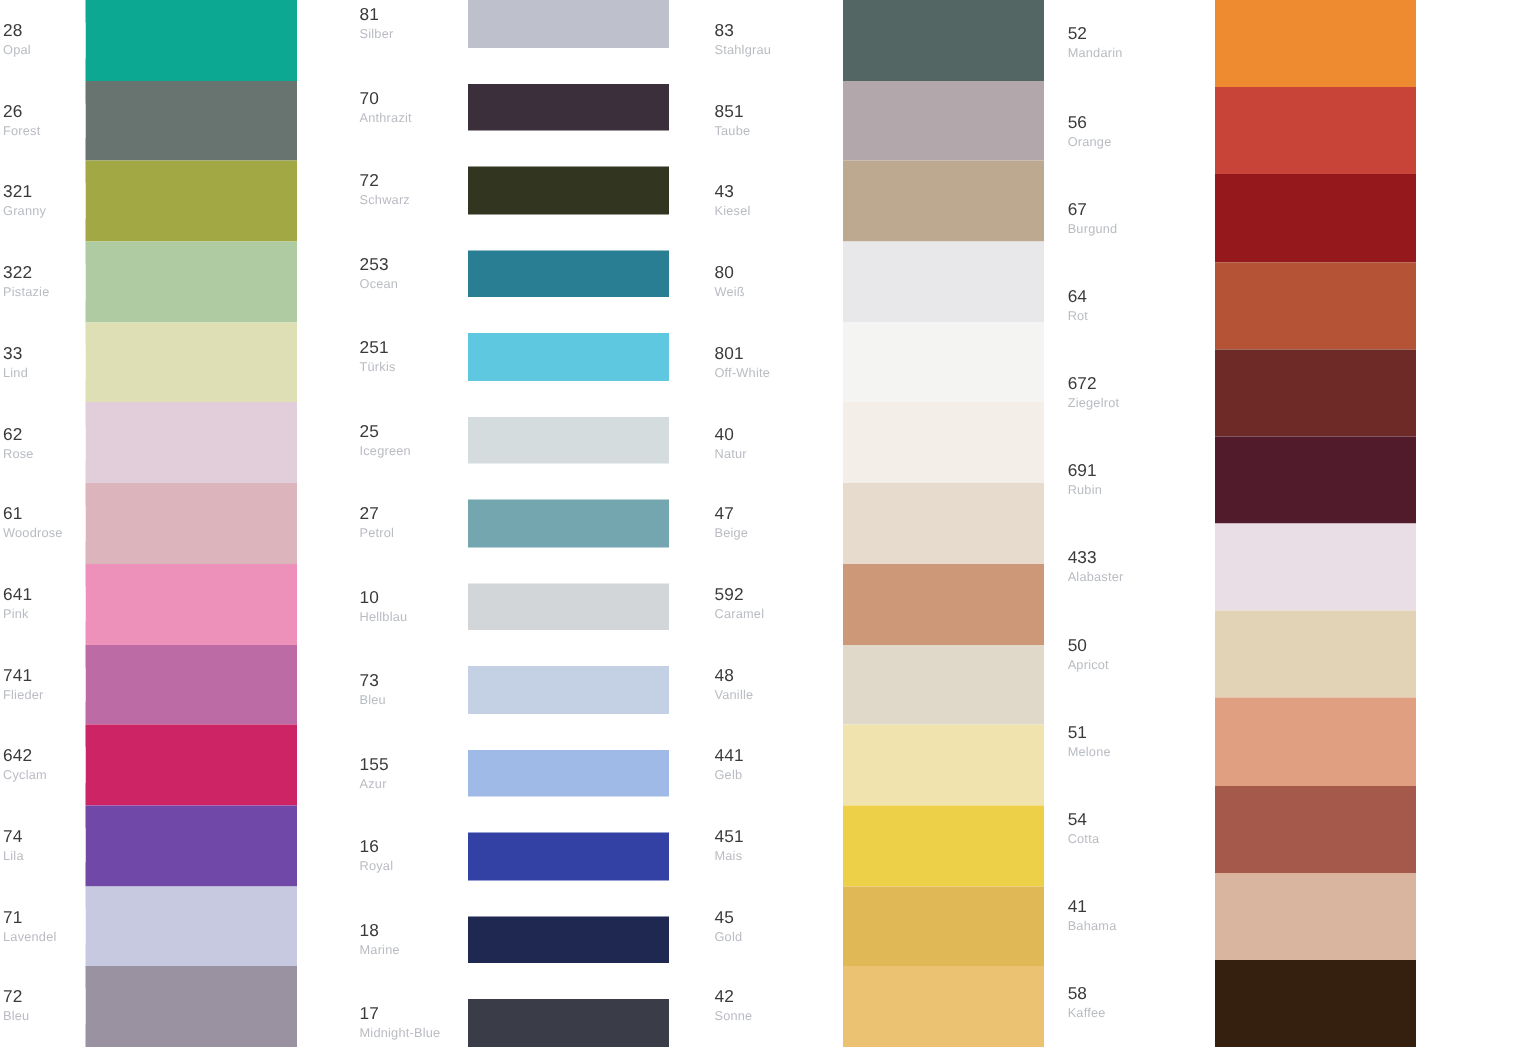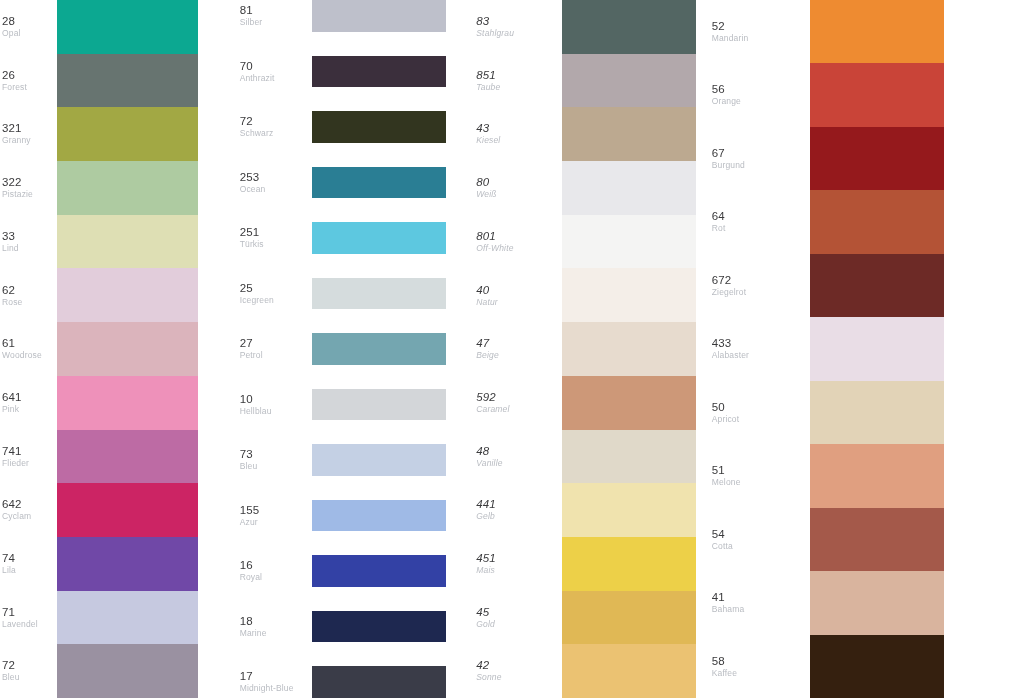--- a/index.html
+++ b/index.html
@@ -66,21 +66,21 @@
     word-break: break-word;
   }
   .swatch-chip {
     flex: 1 1 auto;
     align-self: stretch;
     min-width: 0;
   }
   
   .palette-column.col-0 .swatch-labels { flex-basis: 57px; width: 57px; }
   .palette-column.col-1 .swatch-labels { flex-basis: 74px; width: 74px; }
-  .palette-column.col-2 .swatch-labels { flex-basis: 88px; width: 88px; font-style: italic; }
+  .palette-column.col-2 .swatch-labels { flex-basis: 88px; width: 88px; }
   .palette-column.col-3 .swatch-labels { flex-basis: 100px; width: 100px; }
   .palette-column.col-0 { padding-right: 40px; }
   .palette-column.col-1 { padding-right: 28px; gap: 24px; }
   .palette-column.col-2 { padding-right: 14px; }
   .palette-column.col-3 { padding-right: 0px; }
 </style>
 </head>
 <body>
 
 <div id="palette-chart">
@@ -394,20 +394,27 @@
       </div>
       <div class="swatch-row">
         <div class="swatch-labels">
           <div class="swatch-code">672</div>
           <div class="swatch-name">Ziegelrot</div>
         </div>
         <div class="swatch-chip" style="background-color: rgb(109, 42, 38);"></div>
       </div>
       <div class="swatch-row">
         <div class="swatch-labels">
+          <div class="swatch-code">691</div>
+          <div class="swatch-name">Rubin</div>
+        </div>
+        <div class="swatch-chip" style="background-color: rgb(81, 27, 44);"></div>
+      </div>
+      <div class="swatch-row">
+        <div class="swatch-labels">
           <div class="swatch-code">433</div>
           <div class="swatch-name">Alabaster</div>
         </div>
         <div class="swatch-chip" style="background-color: rgb(233, 221, 230);"></div>
       </div>
       <div class="swatch-row">
         <div class="swatch-labels">
           <div class="swatch-code">50</div>
           <div class="swatch-name">Apricot</div>
         </div>

